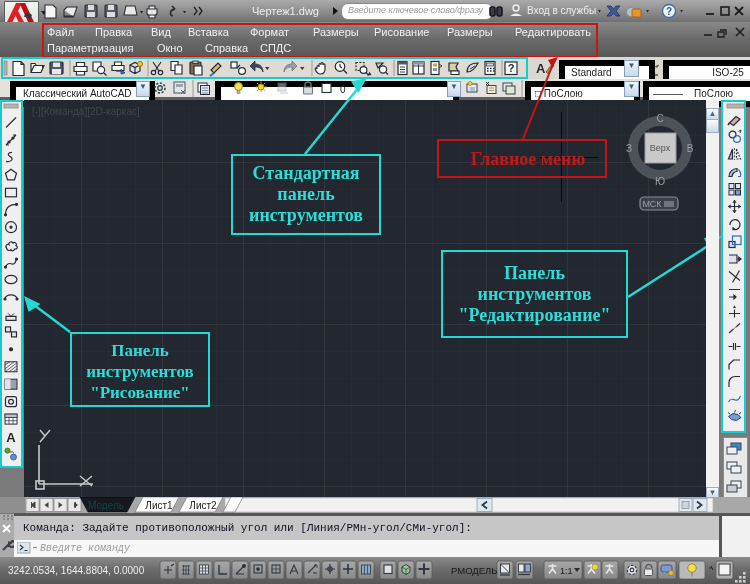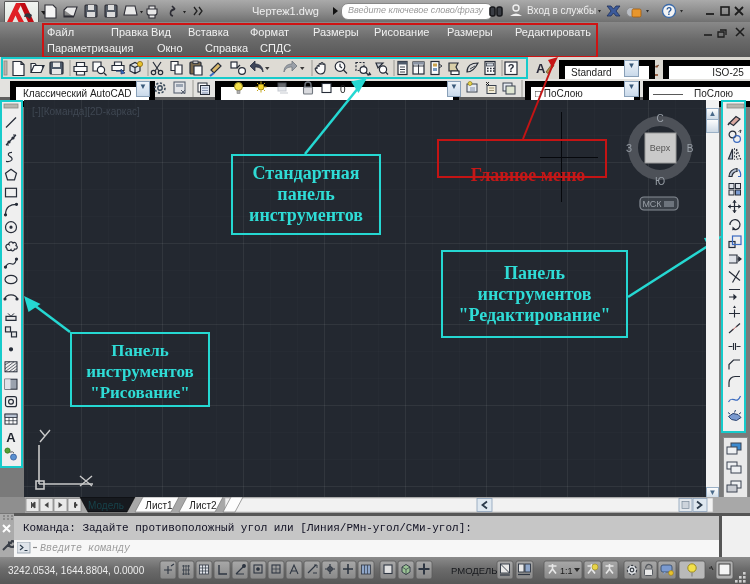--- a/index.html
+++ b/index.html
@@ -134,21 +134,21 @@
   <svg class="abs" style="left:702px;top:26px;z-index:6;" width="48" height="12" viewBox="0 0 48 12">
     <g stroke="#1d1d1d" stroke-width="1.6" fill="none">
       <path d="M2 9 h8"></path>
       <path d="M18 4 h6 v5 M16 6 h6 v5 h-6 z" stroke-width="1.3"></path>
       <path d="M34 2 l8 8 M42 2 l-8 8"></path>
     </g>
   </svg>
 
   <div class="abs" id="menubar">
     <span class="abs m1" style="left:47px">Файл</span>
-    <span class="abs m1" style="left:111px">Правка</span>
+    <span class="abs m1" style="left:95px">Правка</span>
     <span class="abs m1" style="left:151px">Вид</span>
     <span class="abs m1" style="left:188px">Вставка</span>
     <span class="abs m1" style="left:250px">Формат</span>
     <span class="abs m1" style="left:313px">Размеры</span>
     <span class="abs m1" style="left:374px">Рисование</span>
     <span class="abs m1" style="left:447px">Размеры</span>
     <span class="abs m1" style="left:515px">Редактировать</span>
     <span class="abs m2" style="left:47px">Параметризация</span>
     <span class="abs m2" style="left:157px">Окно</span>
     <span class="abs m2" style="left:205px">Справка</span>
@@ -360,21 +360,21 @@
     <g stroke="#c9c9c9" stroke-width="1.6" fill="none">
       <line x1="9" y1="20" x2="9" y2="59"></line>
       <line x1="9" y1="59" x2="63" y2="59"></line>
       <rect x="6" y="56" width="8" height="8"></rect>
       <path d="M10 5 l5 6 M20 5 l-10 12" stroke-width="1.4"></path>
       <path d="M50 51 l12 10 M62 51 l-12 10" stroke-width="1.4"></path>
     </g>
   </svg>
 
   <div class="abs cybox" style="left:231px;top:154px;width:150px;height:81px;padding-top:7px;">Стандартная<br>панель<br>инструментов</div>
-  <div class="abs" id="redbox" style="left:437px;top:139px;width:170px;height:39px;padding-top:24px;text-indent:12px;">Главное меню</div>
+  <div class="abs" id="redbox" style="left:437px;top:139px;width:170px;height:39px;padding-top:8px;text-indent:12px;">Главное меню</div>
   <div class="abs cybox" style="left:441px;top:250px;width:187px;height:88px;padding-top:11px;">Панель<br>инструментов<br>"Редактирование"</div>
   <div class="abs cybox" style="left:70px;top:332px;width:140px;height:75px;padding-top:6px;font-size:17px;">Панель<br>инструментов<br>"Рисование"</div>
 
   <svg class="abs" style="left:0;top:0;" width="750" height="584" viewBox="0 0 750 584">
     <g stroke="#25d8d2" stroke-width="2.5" fill="none">
       <line x1="305" y1="154" x2="359" y2="87"></line>
       <line x1="628" y1="297" x2="711" y2="244"></line>
       <line x1="70" y1="332" x2="34" y2="305"></line>
     </g>
     <path d="M367 78 l-16 3.5 7.5 11.5 z" fill="#25d8d2" stroke="none"></path>

